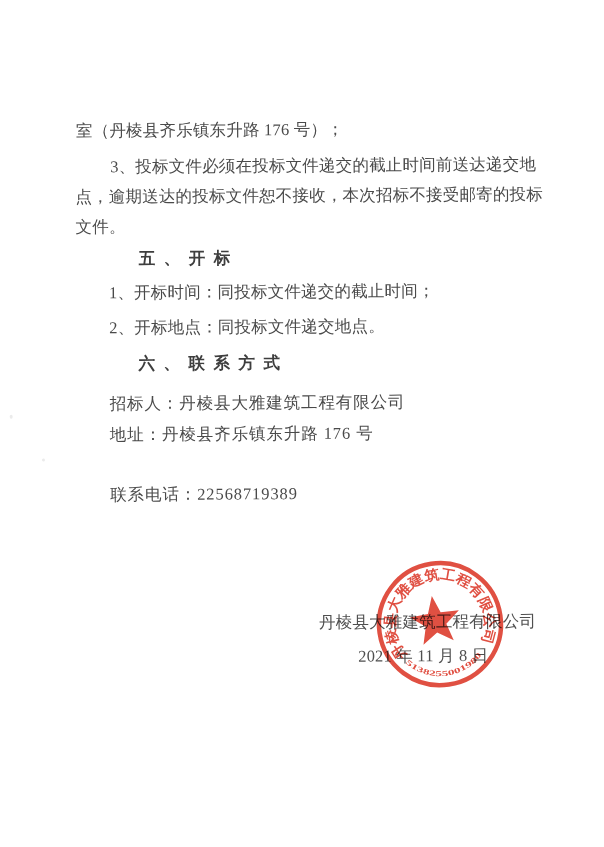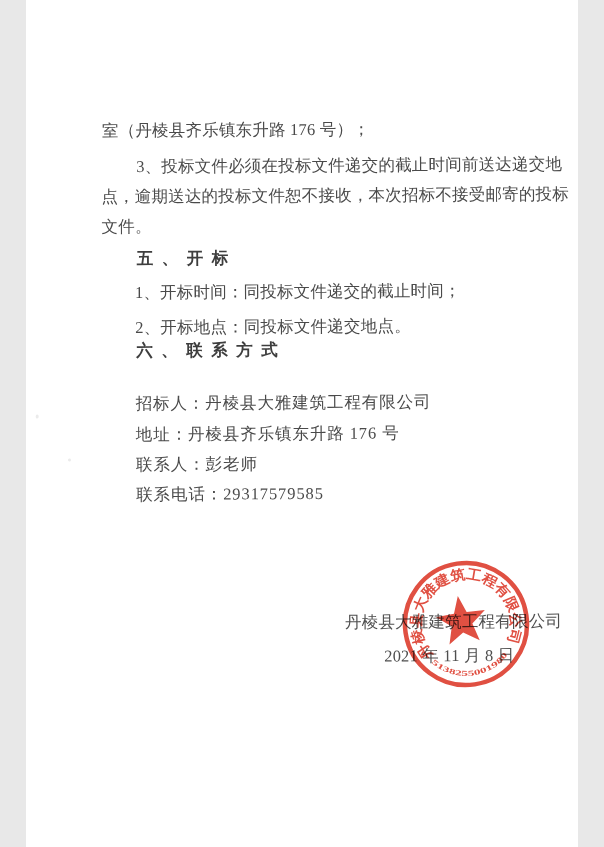--- a/index.html
+++ b/index.html
@@ -2,21 +2,21 @@
 <html><head>
 <meta charset="utf-8">
 <style>
   html, body {
     margin: 0;
     padding: 0;
     background: #e8e8e8;
   }
   .page {
     position: relative;
-    width: 552px;
+    width: 604px;
     height: 847px;
     margin: 0 auto;
     background: #ffffff;
     overflow: hidden;
     font-family: "Liberation Serif", "DejaVu Serif", serif;
   }
   .scan-tilt {
     position: absolute;
     inset: 0;
     transform: rotate(-0.35deg);
@@ -27,20 +27,21 @@
     font-size: 16.5px;
     line-height: 1.2;
     color: #4a4a4a;
     white-space: nowrap;
     letter-spacing: 0.2px;
   }
   .heading {
     font-weight: bold;
     letter-spacing: 8.5px;
     color: #3e3e3e;
+    margin-left: 28px;
   }
   .contact-line {
     letter-spacing: 0.9px;
   }
   .sig-line {
     color: #4f4f4f;
   }
   .seal {
     position: absolute;
     left: 357px;
@@ -74,29 +75,28 @@
     <div class="tl" style="left:77px; top:186px;">点，逾期送达的投标文件恕不接收，本次招标不接受邮寄的投标</div>
 
     <div class="tl" style="left:77px; top:216px;font-family:Liberation Serif, serif;">文件。</div>
 
     <div class="tl heading" style="left:112px; top:248px;">五、开标</div>
 
     <div class="tl" style="left:110px; top:282px;">1、开标时间：同投标文件递交的截止时间；</div>
 
     <div class="tl" style="left:110px; top:317px;">2、开标地点：同投标文件递交地点。</div>
 
-    <div class="tl heading" style="left:111px; top:340px;">六、联系方式</div>
+    <div class="tl heading" style="left:111px; top:353px;">六、联系方式</div>
 
     <div class="tl contact-line" style="left:110px; top:393px;">招标人：丹棱县大雅建筑工程有限公司</div>
 
     <div class="tl contact-line" style="left:110px; top:424px;">地址：丹棱县齐乐镇东升路 176 号</div>
 
-    <div class="tl contact-line" style="left:110px; top:454px;">联系人：彭老师</div>
 
-    <div class="tl contact-line" style="left:110px; top:484px;">联系电话：29317579585</div>
+    <div class="tl contact-line" style="left:110px; top:484px;">联系电话：22568719389</div>
 
     <div class="tl sig-line" style="left:318px; top:613px;">丹棱县大雅建筑工程有限公司</div>
 
     <div class="tl sig-line" style="left:357px; top:647px;text-align:center;">2021 年 11 月 8 日</div>
 
     <svg class="seal" viewBox="-82 -82 164 164">
       <defs>
         <path id="sealArcTop" d="M -36.9,25.8 A 45,45 0 1 1 36.9,25.8" fill="none"></path>
         <path id="sealArcBottom" d="M -39.8,33.4 A 52,52 0 0 0 39.8,33.4" fill="none"></path>
       </defs>

